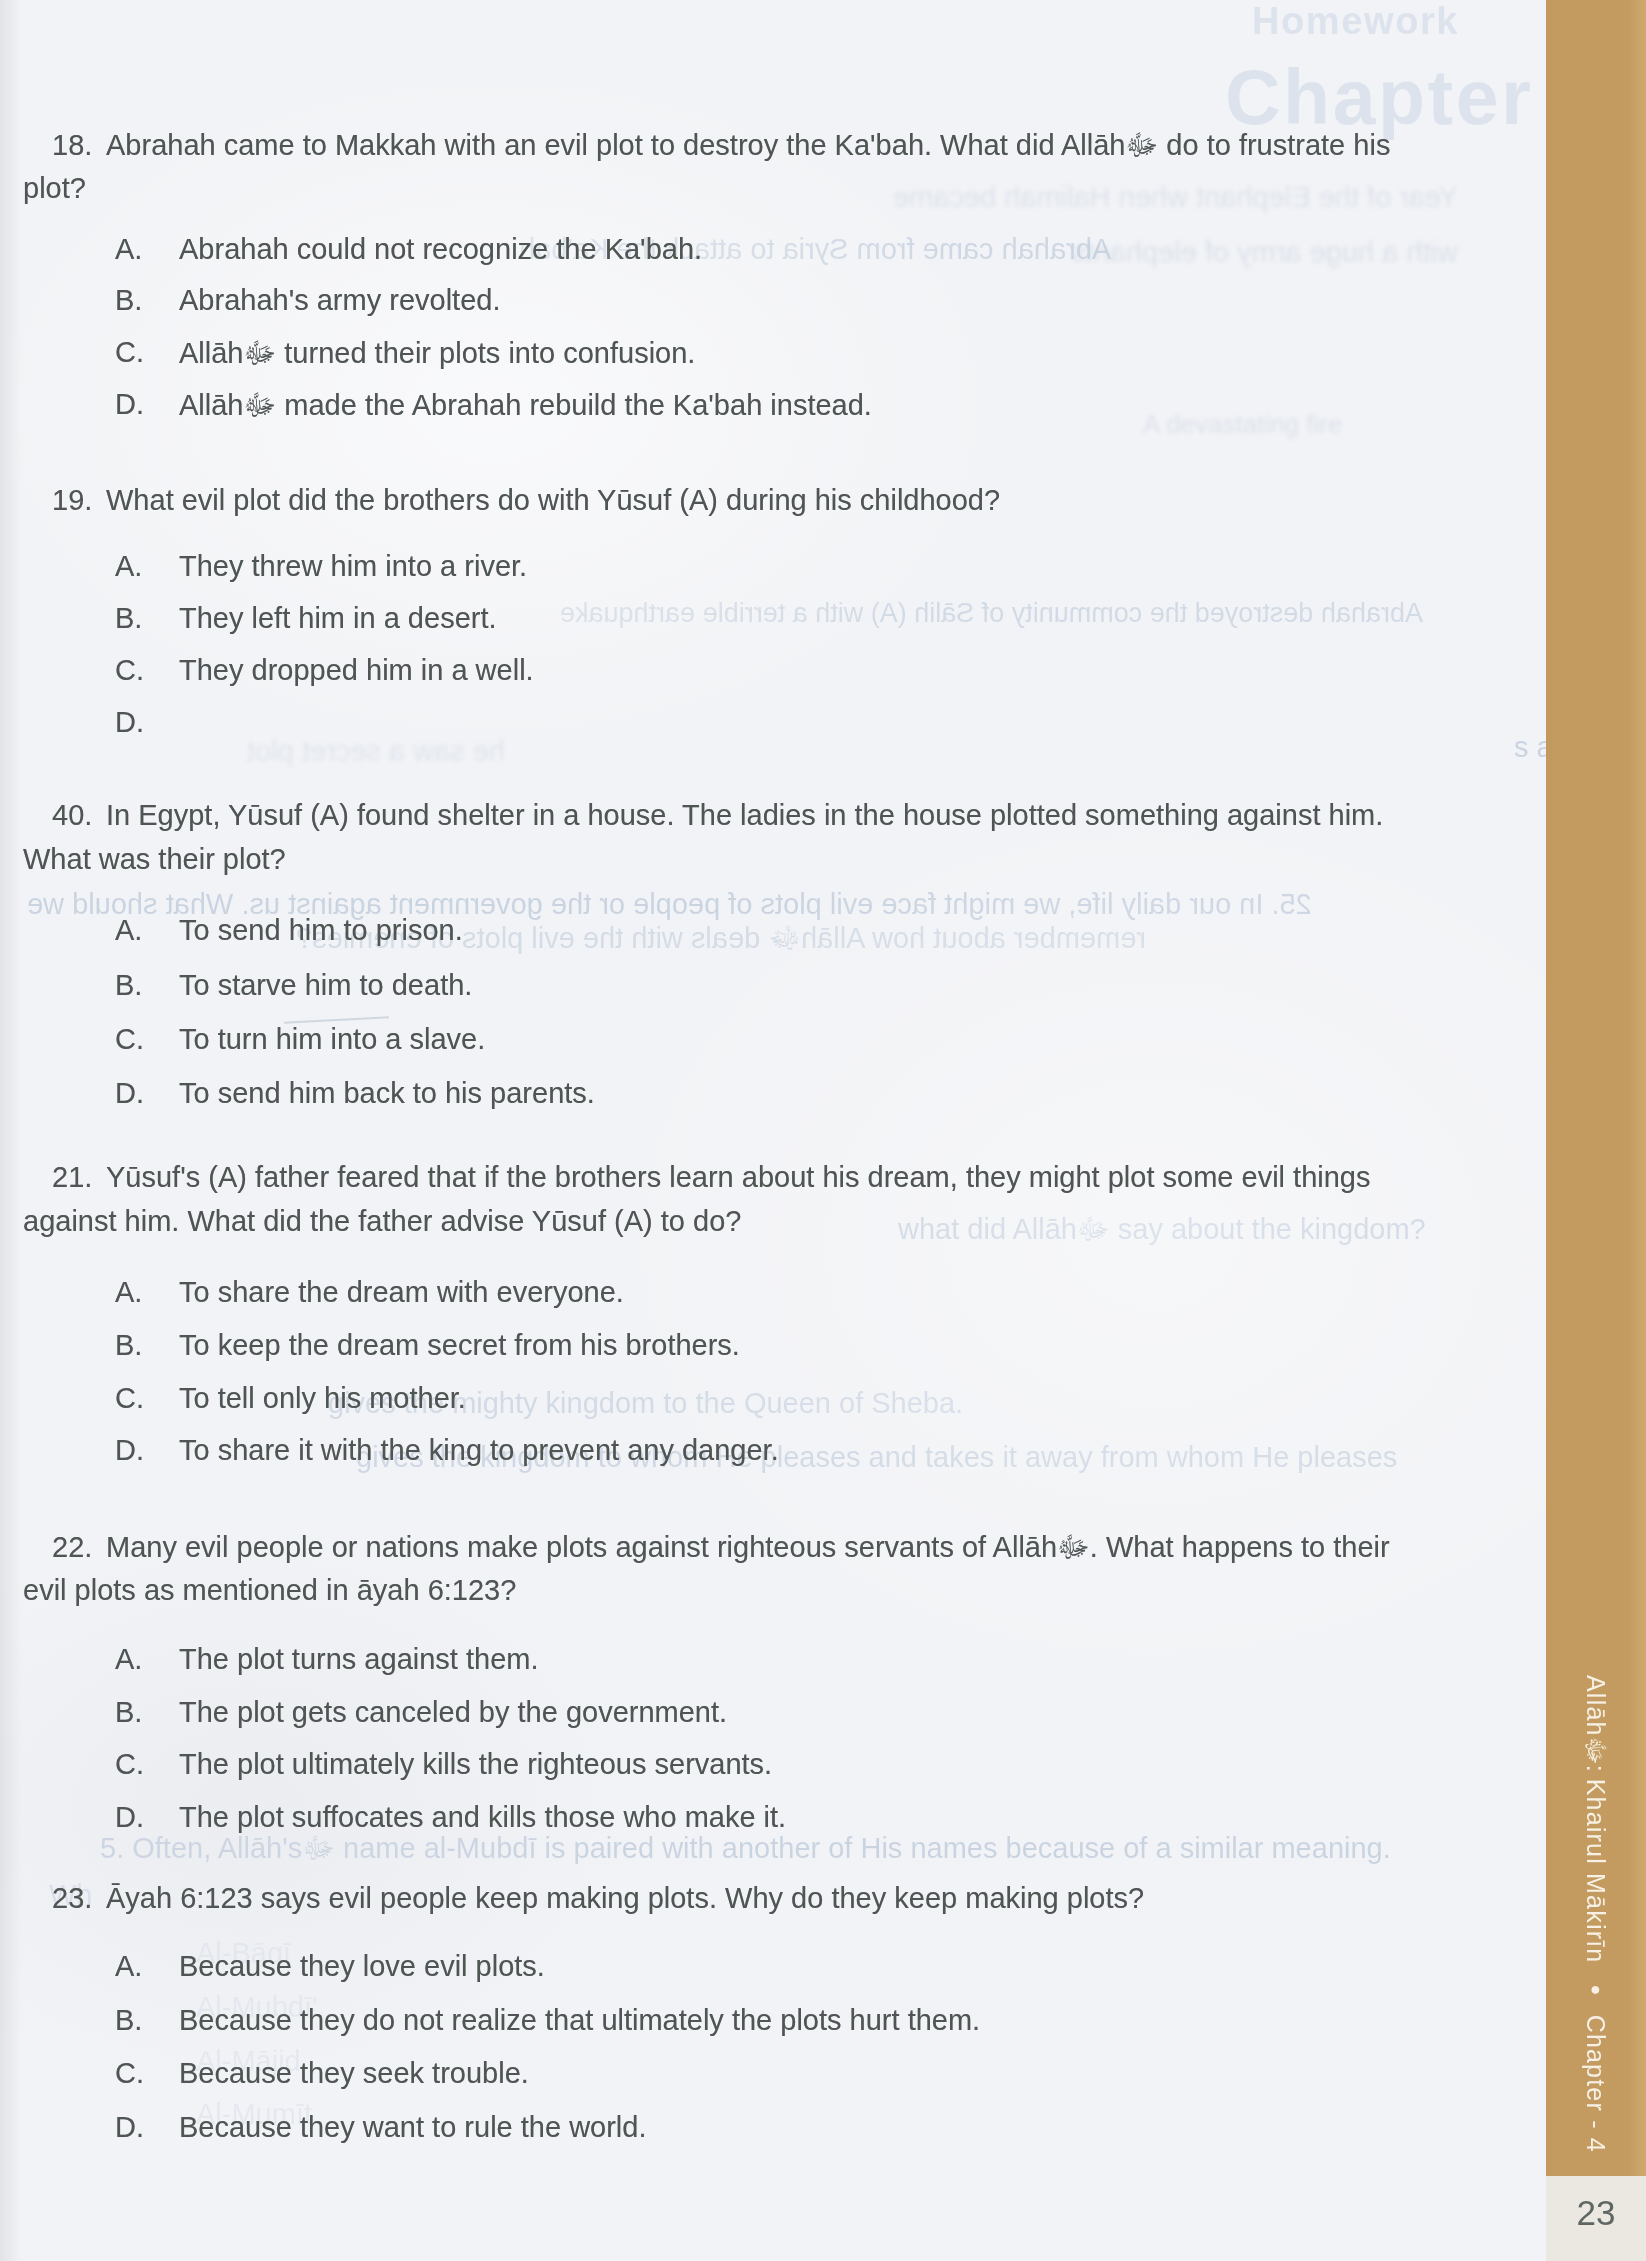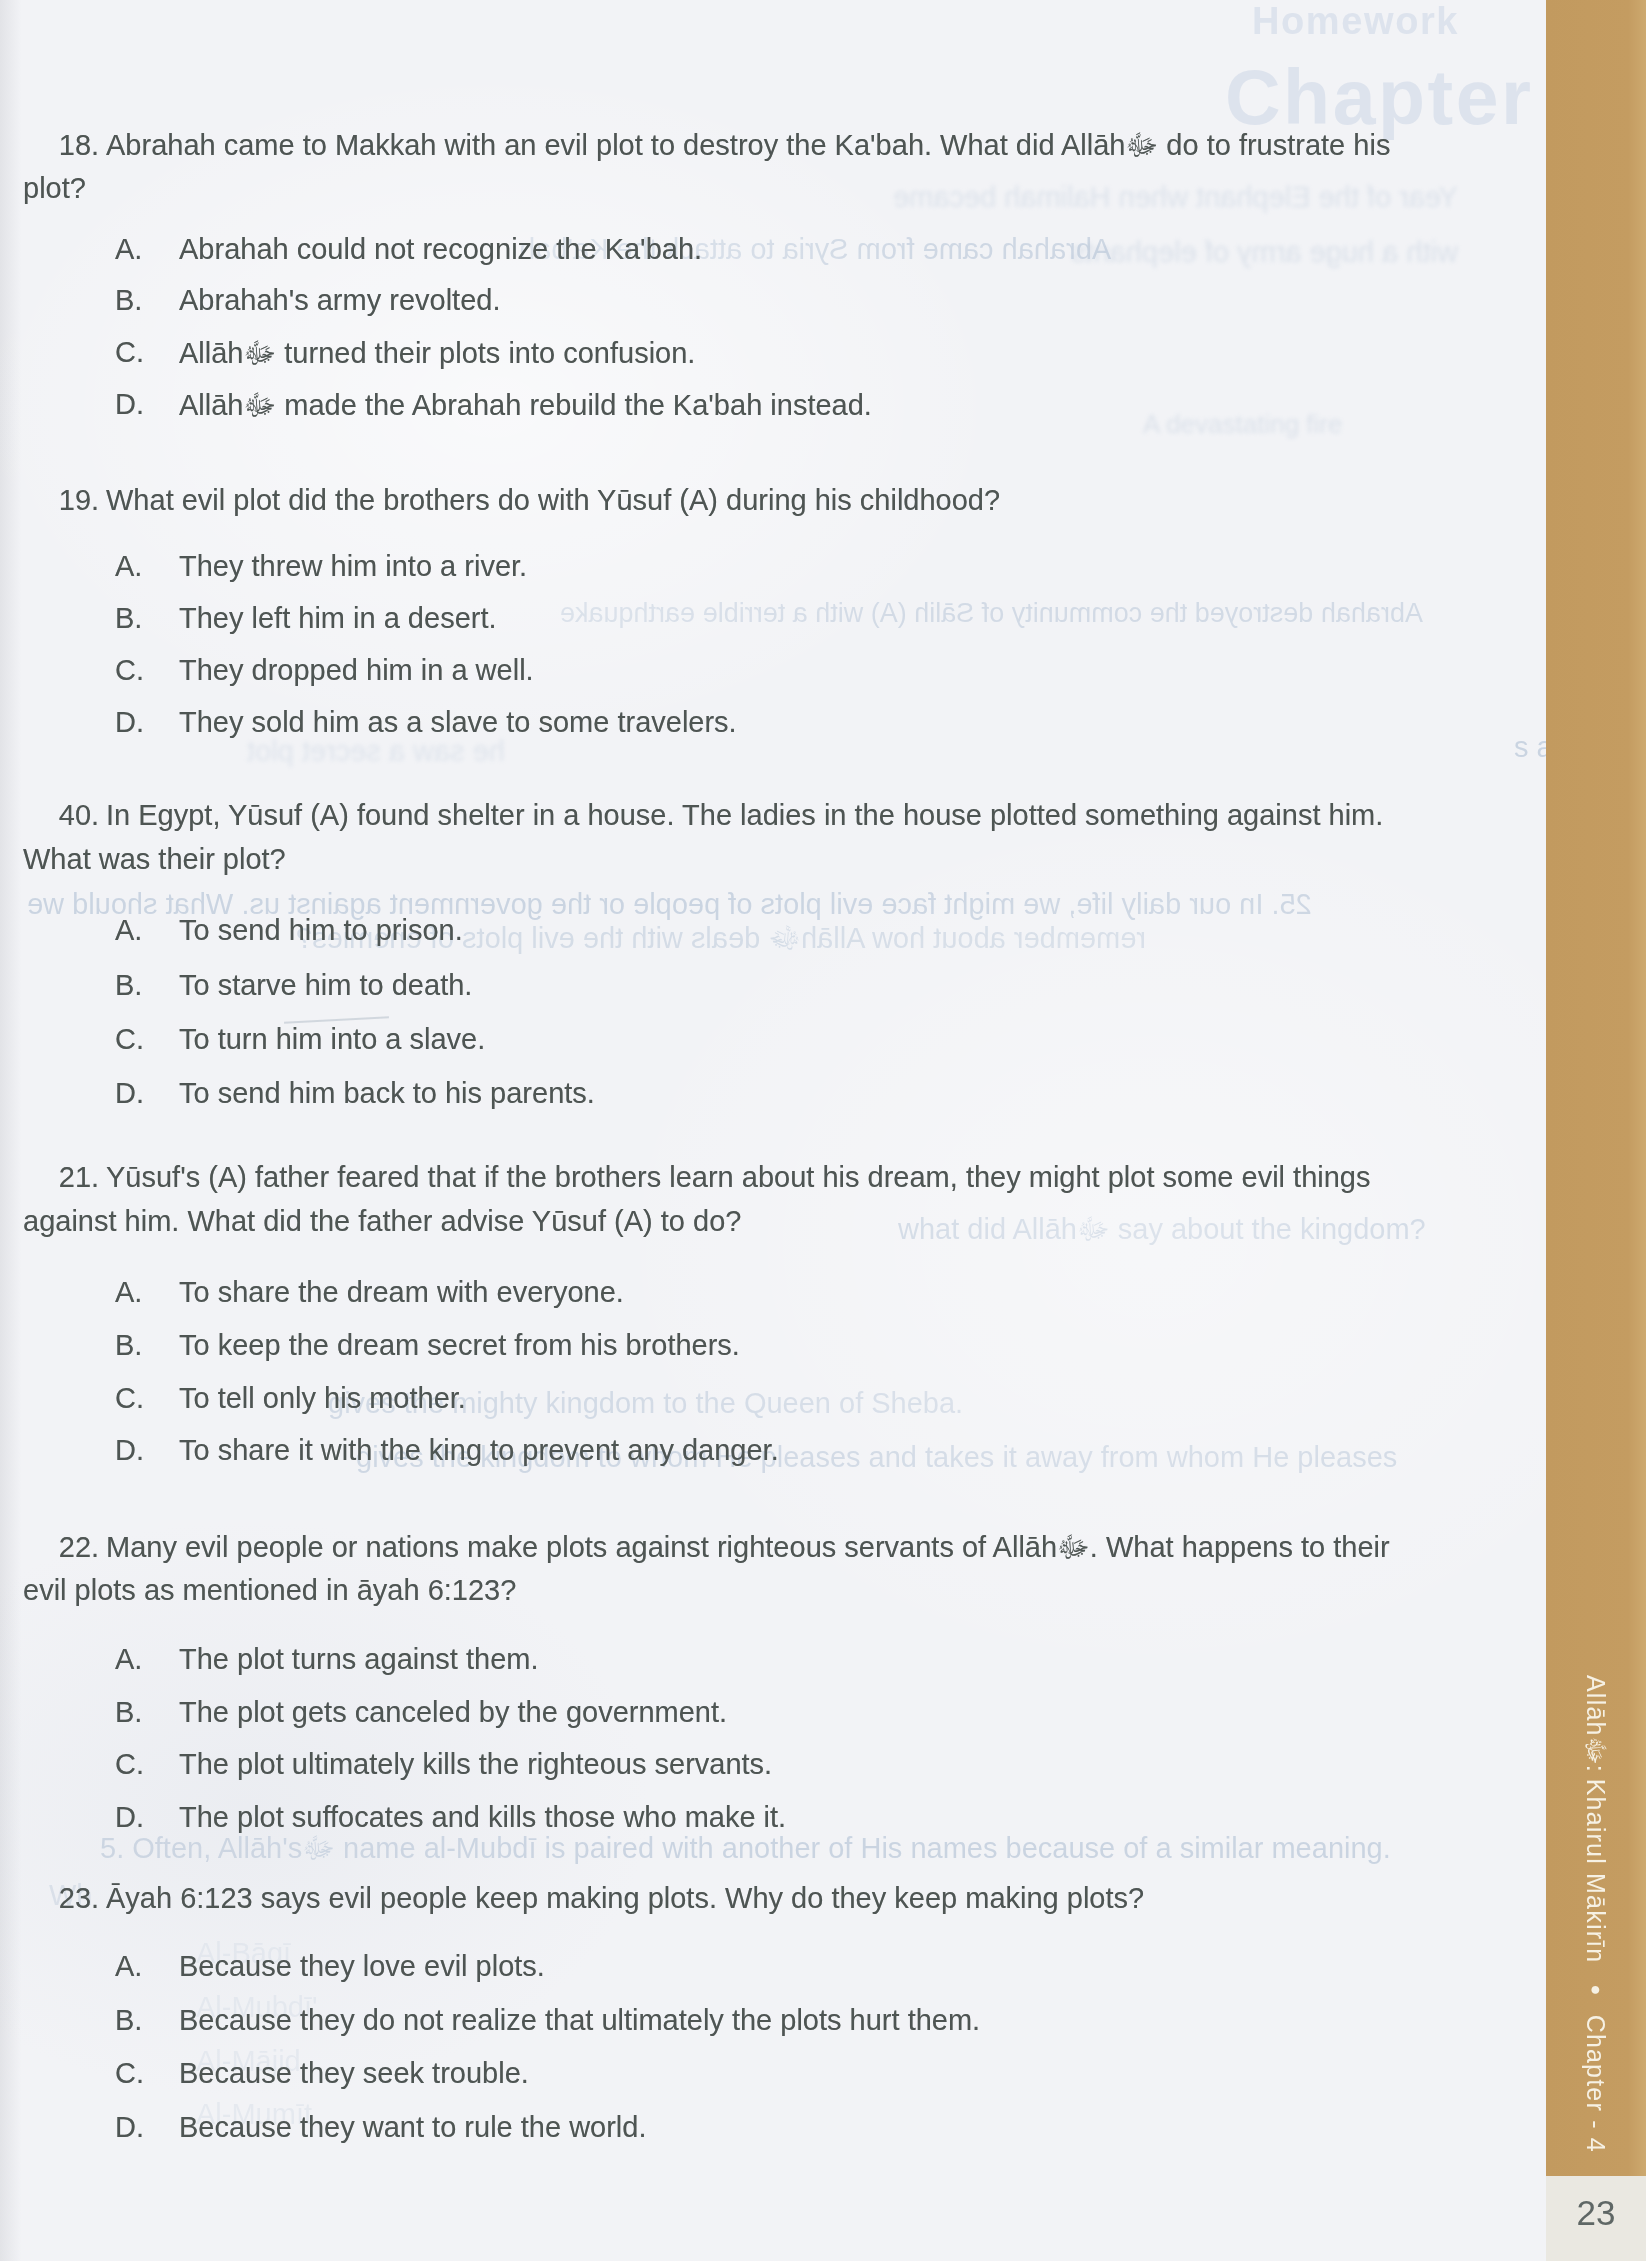--- a/index.html
+++ b/index.html
@@ -19,21 +19,21 @@
       linear-gradient(90deg, #e2e3e7 0px, rgba(226,227,231,0) 21.4px);
   }
 
   
   .content { position:absolute; inset:0; z-index:2; color:#4e5553; font-size:29px;
              text-shadow:0 0 0.6px rgba(70,78,76,.4); }
   .q   { position:absolute; left:23px; width:1482px; }
   .qline { position:absolute; left:0; white-space:nowrap; }
   .l1  { top:0; padding-left:29px; }
   .l2  { top:44px; }
-  .qnum { display:inline-block; min-width:54px;text-align:center; }
+  .qnum { display:inline-block; min-width:54px; }
   .opt { position:absolute; left:92px; display:flex; white-space:nowrap; }
   .olet { display:inline-block; width:64px; flex:none; }
 
   
   .g  { position:absolute; z-index:0; font-size:29px; color:#a4b7ce; white-space:nowrap; }
   .gm { transform:scaleX(-1); }
   .gb { filter:blur(2.1px); }
   .ghead { font-weight:bold; color:#dde3ed; letter-spacing:1.6px; }
   .crease { position:absolute; z-index:0; width:105px; height:1.6px;
             background:rgba(150,162,178,.35); transform:rotate(-3deg); }
@@ -119,21 +119,20 @@
       <div class="opt" style="top:118px;">
           <span class="olet">B.</span>
           <span>They left him in a desert.</span>
         </div>
       <div class="opt" style="top:170px;">
           <span class="olet">C.</span>
           <span>They dropped him in a well.</span>
         </div>
       <div class="opt" style="top:222px;">
           <span class="olet">D.</span>
-          <span>They sold him as a slave to some travelers.</span>
         </div>
     </section>
 
     <section class="q" style="top:799px;">
       <div class="qline l1"><span class="qnum">40.</span><span>In Egypt, Yūsuf (A) found shelter in a house. The ladies in the house plotted something against him.</span></div>
       <div class="qline l2">What was their plot?</div>
       <div class="opt" style="top:115px;">
           <span class="olet">A.</span>
           <span>To send him to prison.</span>
         </div>

